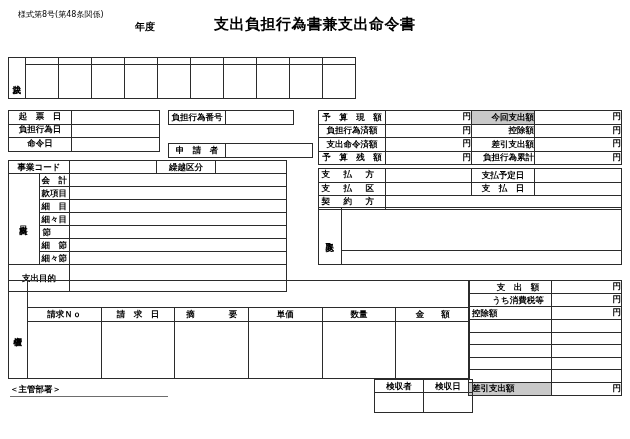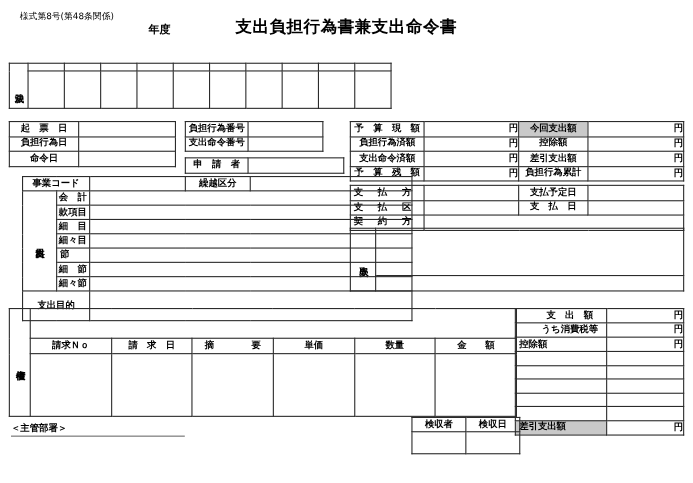--- a/index.html
+++ b/index.html
@@ -114,41 +114,41 @@
   #applicant-block { left: 168px; top: 143px; width: 145px; }
   #applicant-block table { width: 145px; }
   #applicant-block td.k { width: 56px; }
   #applicant-block td { height: 13px; margin-top: 26px; }
 
   
   #budget-block { left: 318px; top: 110px; width: 304px; }
   #budget-block table { width: 304px; }
   #budget-block td.k1 { width: 66px; }
   #budget-block td.v1 { width: 85px; }
-  #budget-block td.k2 { width: 62px; }
+  #budget-block td.k2 { width: 62px; text-align: right; }
   #budget-block td { height: 12.5px; }
 
   
   #pay-block { left: 318px; top: 168px; width: 304px; }
   #pay-block table { width: 304px; }
   #pay-block td.k1 { width: 66px; }
   #pay-block td.v1 { width: 85px; }
   #pay-block td.k2 { width: 62px; }
   #pay-block td { height: 12.5px; }
 
   
   #payee-block { left: 318px; top: 207px; width: 304px; }
   #payee-block table { width: 304px; }
   #payee-block td.pk { width: 22px; }
   #payee-block td.pbig { height: 42px; }
   #payee-block td.psmall { height: 13px; }
 
   
   #subject-block { left: 8px; top: 160px; width: 305px; }
-  #subject-block table { width: 355px; margin-left: 12px; }
+  #subject-block table { width: 279px; }
   #subject-block td.pc-k { width: 60px; }
   #subject-block td.pc-v { width: 86px; }
   #subject-block td.pc-k2 { width: 58px; }
   #subject-block td.sk { width: 18px; }
   #subject-block td.sn { width: 42px; }
   #subject-block td.row { height: 12px; }
   #subject-block td.purpose-k { height: 26px; }
 
   
   #creditor-block { left: 8px; top: 280px; width: 462px; }
@@ -257,24 +257,20 @@
       </table>
   </div>
 
   <div class="abs" id="number-block">
     <table class="grid">
       <tbody>
           <tr>
         <td class="k lbl">負担行為番号</td>
         <td></td>
       </tr>
-      <tr>
-        <td class="k lbl">支出命令番号</td>
-        <td></td>
-      </tr>
     </tbody>
       </table>
   </div>
 
   <div class="abs" id="applicant-block">
     <table class="grid">
       <tbody>
           <tr>
         <td class="k lbl">申　請　者</td>
         <td></td>

